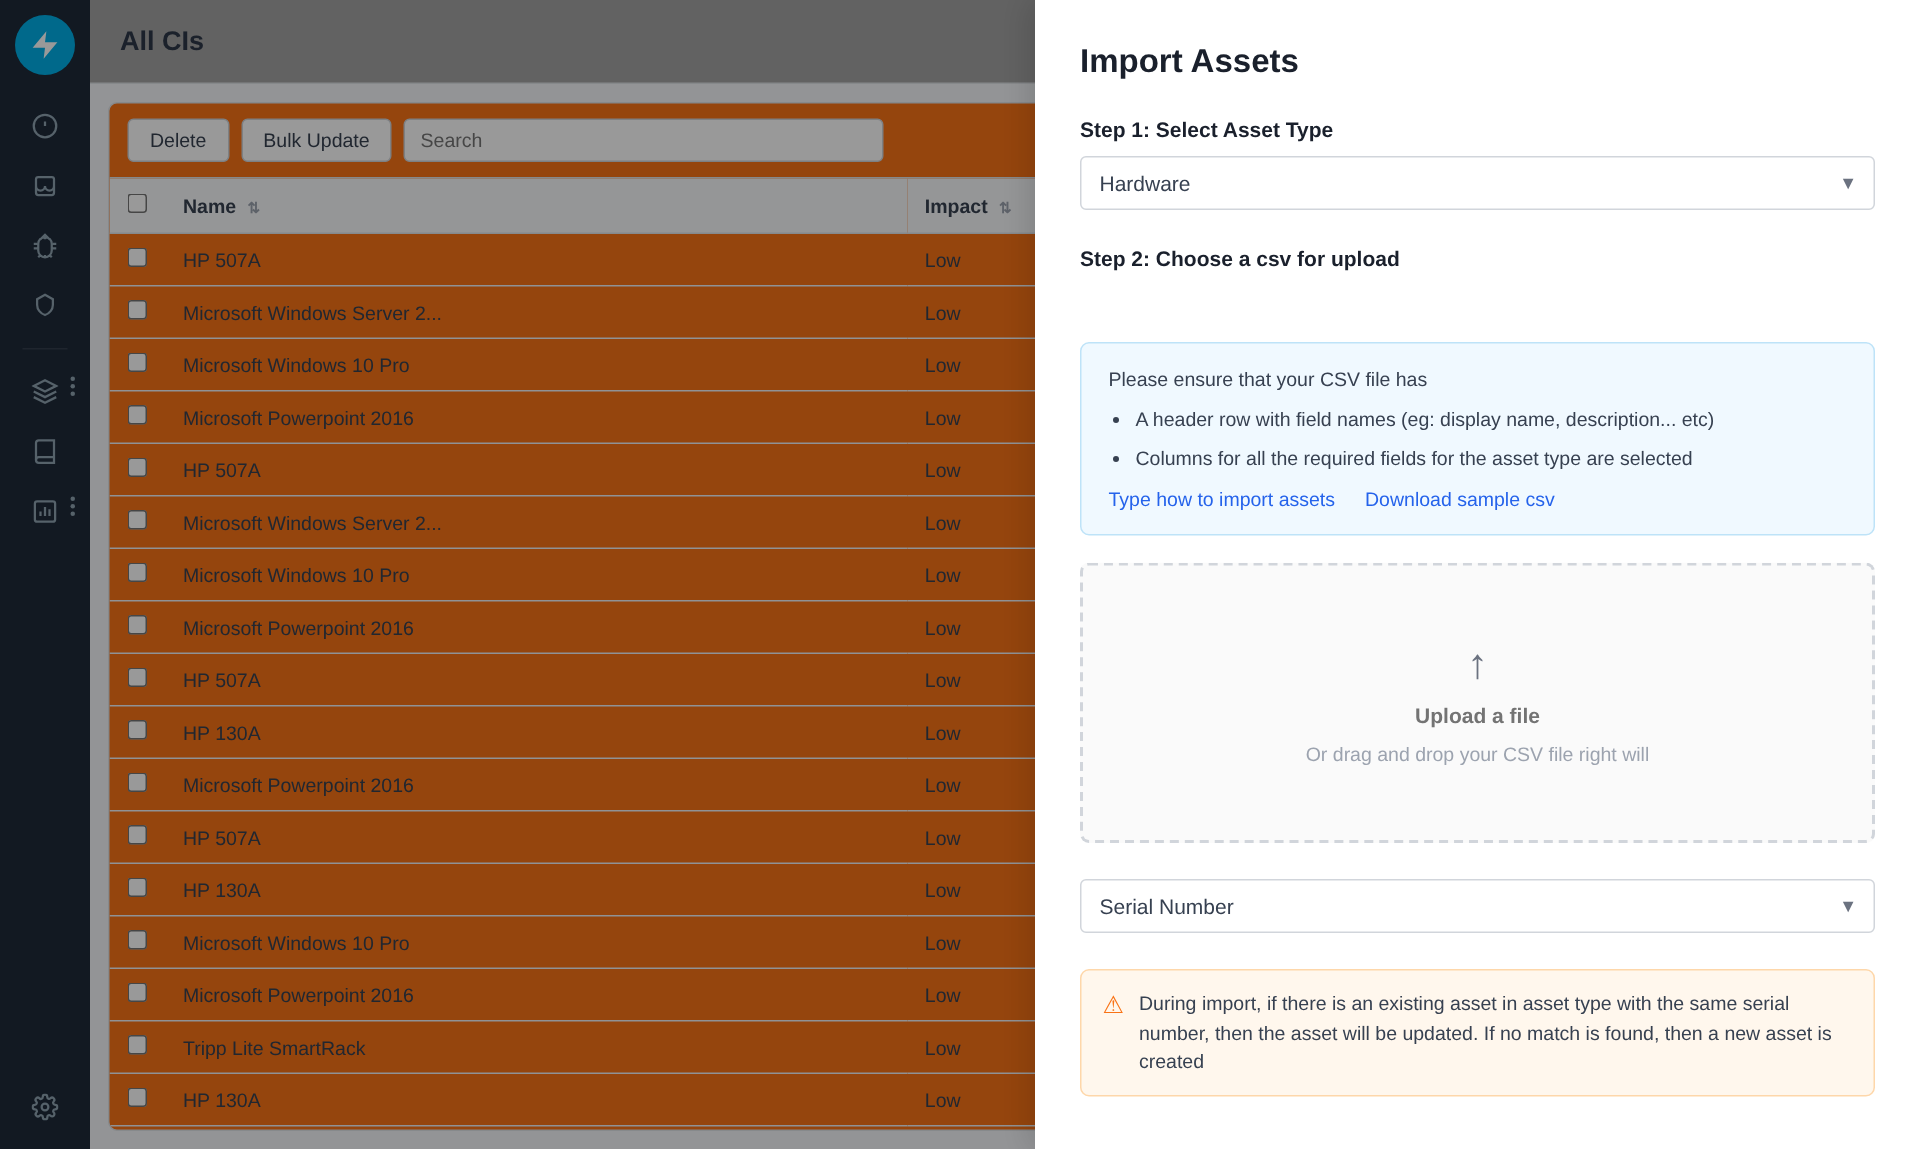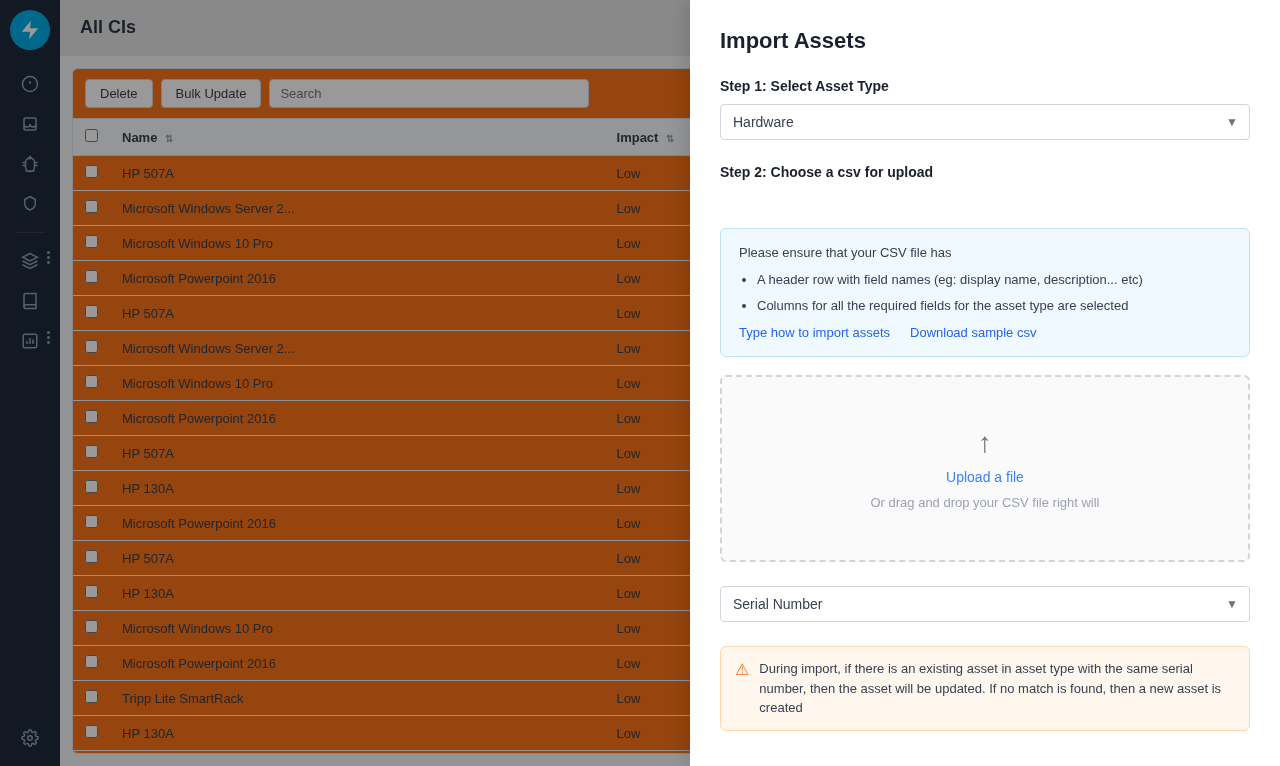--- a/index.html
+++ b/index.html
@@ -41,21 +41,21 @@
     .sidebar-dots span { width: 3px; height: 3px; background: #8fa3b1; border-radius: 50%; display: block; }
 
     
     .main-content {
       flex: 1;
       display: flex;
       flex-direction: column;
       overflow: hidden;
     }
     .top-bar {
-      background: #e5e5e5;
+      background: #a3a3a3;
       border-bottom: 1px solid #e0e4e8;
       padding: 0 20px;
       height: 56px;
       display: flex;
       align-items: center;
     }
     .top-bar-title {
       font-size: 18px;
       font-weight: 600;
       color: #2d3748;
@@ -201,21 +201,21 @@
       background: #fafafa;
       display: flex;
       flex-direction: column;
       align-items: center;
       justify-content: center;
       padding: 50px 20px;
       margin-bottom: 24px;
       gap: 10px;
     }
     .upload-icon { color: #6b7280; font-size: 28px; }
-    .upload-link { color: #3b82f6; font-size: 14px; text-decoration: none; cursor: pointer; }
+    .upload-link { color: #737373; font-size: 14px; text-decoration: none; cursor: pointer; font-weight: bold; }
     .upload-or { color: #9ca3af; font-size: 13px; }
 
     .warning-box {
       background: #fff7ed;
       border: 1px solid #fed7aa;
       border-radius: 6px;
       padding: 12px 14px;
       display: flex;
       gap: 10px;
       align-items: flex-start;

